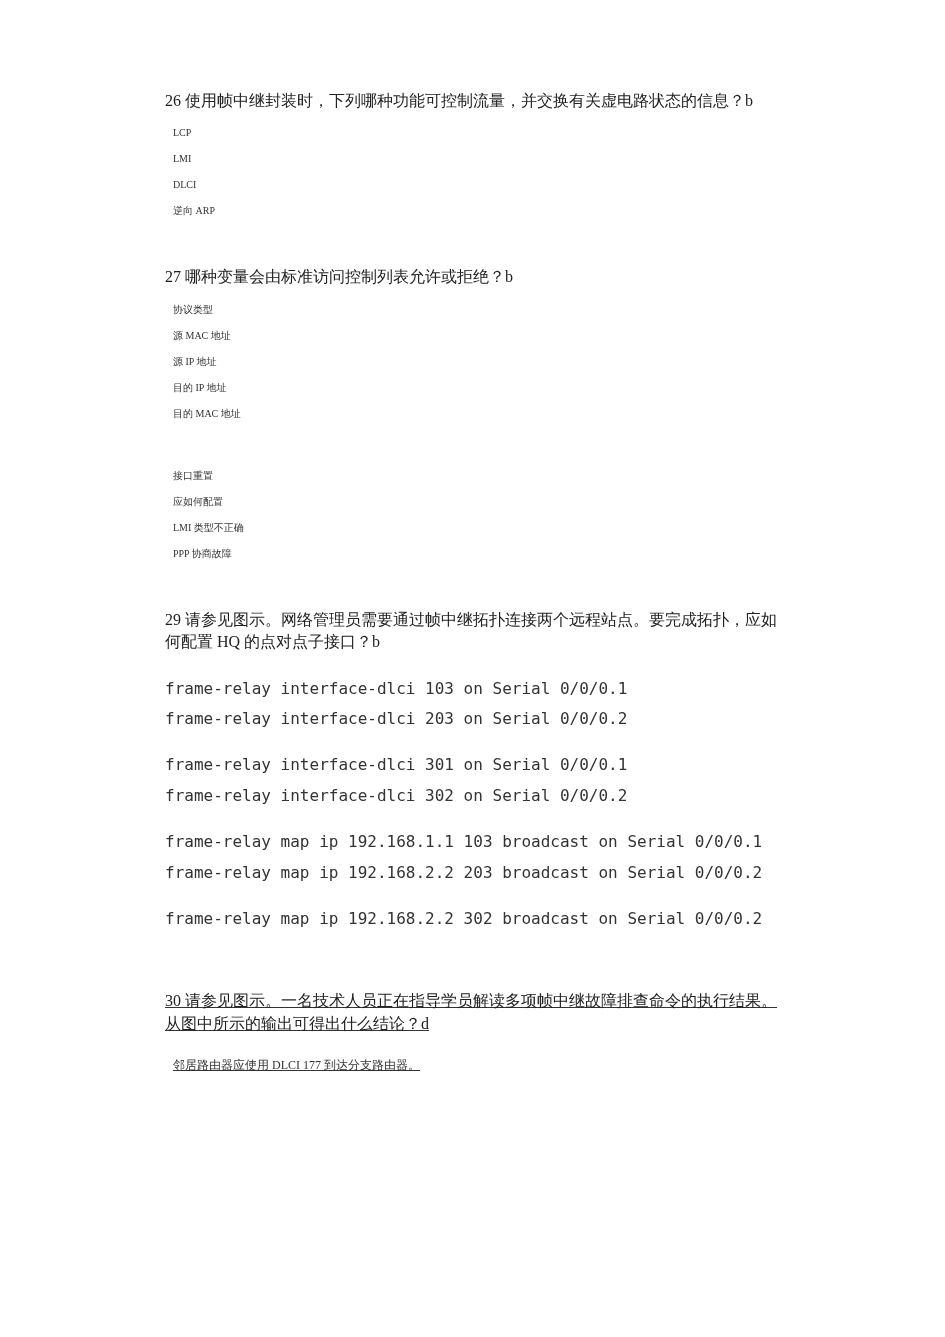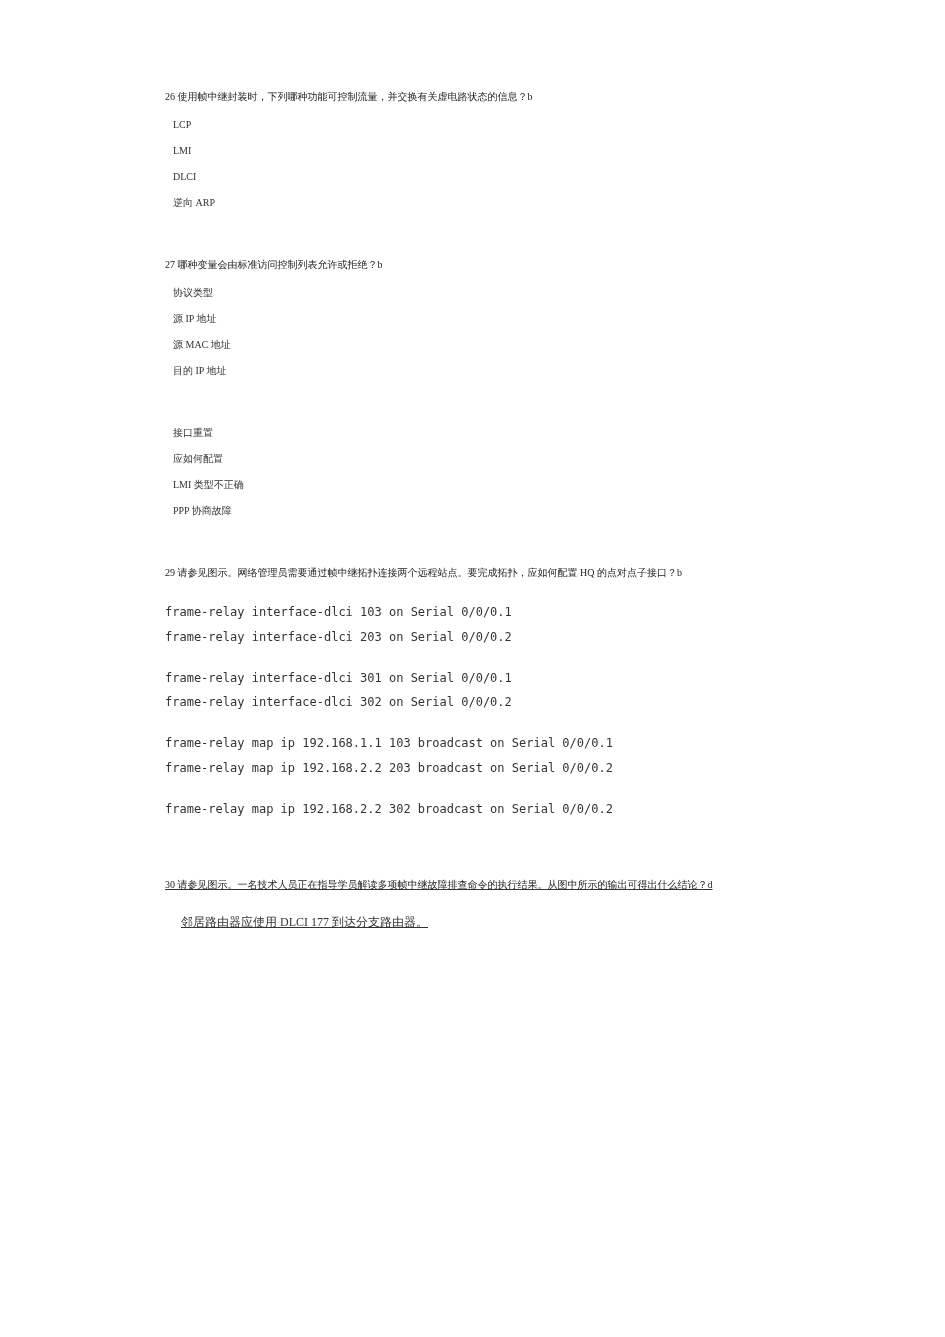--- a/index.html
+++ b/index.html
@@ -12,61 +12,62 @@
     width: 945px;
   }
   .page {
     padding: 90px 165px 60px 165px;
     line-height: 1.4;
   }
   .q-block {
     margin-bottom: 48px;
   }
   .q-title {
-    font-size: 10px;
+    font-size: 16px;
     color: #222;
     margin-bottom: 14px;
   }
   .opt {
     font-size: 10px;
     color: #333;
     margin: 12px 0 12px 8px;
   }
   .opt-group {
     margin: 24px 0;
   }
   .code-line {
     font-family: "SimSun","宋体",monospace;
-    font-size: 12px;
+    font-size: 16px;
     margin: 8px 0 8px 0;
   }
   .sub {
     margin-top: 22px;
-    margin-left: 16px;
+    margin-left: 8px;
   }
 </style>
 </head>
 <body>
 
 <div class="page">
 
   <div class="q-block">
     <div class="q-title">26 使用帧中继封装时，下列哪种功能可控制流量，并交换有关虚电路状态的信息？b</div>
     <div class="opt">LCP</div>
     <div class="opt">LMI</div>
     <div class="opt">DLCI</div>
     <div class="opt">逆向 ARP</div>
   </div>
 
   <div class="q-block">
     <div class="q-title">27 哪种变量会由标准访问控制列表允许或拒绝？b</div>
     <div class="opt">协议类型</div>
+    <div class="opt">源 MAC 地址</div>
     <div class="opt">源 IP 地址</div>
-    <div class="opt">源 MAC 地址</div>
     <div class="opt">目的 IP 地址</div>
+    <div class="opt">目的 MAC 地址</div>
   </div>
 
   <div class="q-block">
     <div class="opt" style="font-weight:normal;">接口重置</div>
     <div class="opt">应如何配置</div>
     <div class="opt">LMI 类型不正确</div>
     <div class="opt">PPP 协商故障</div>
   </div>
 
   <div class="q-block">

